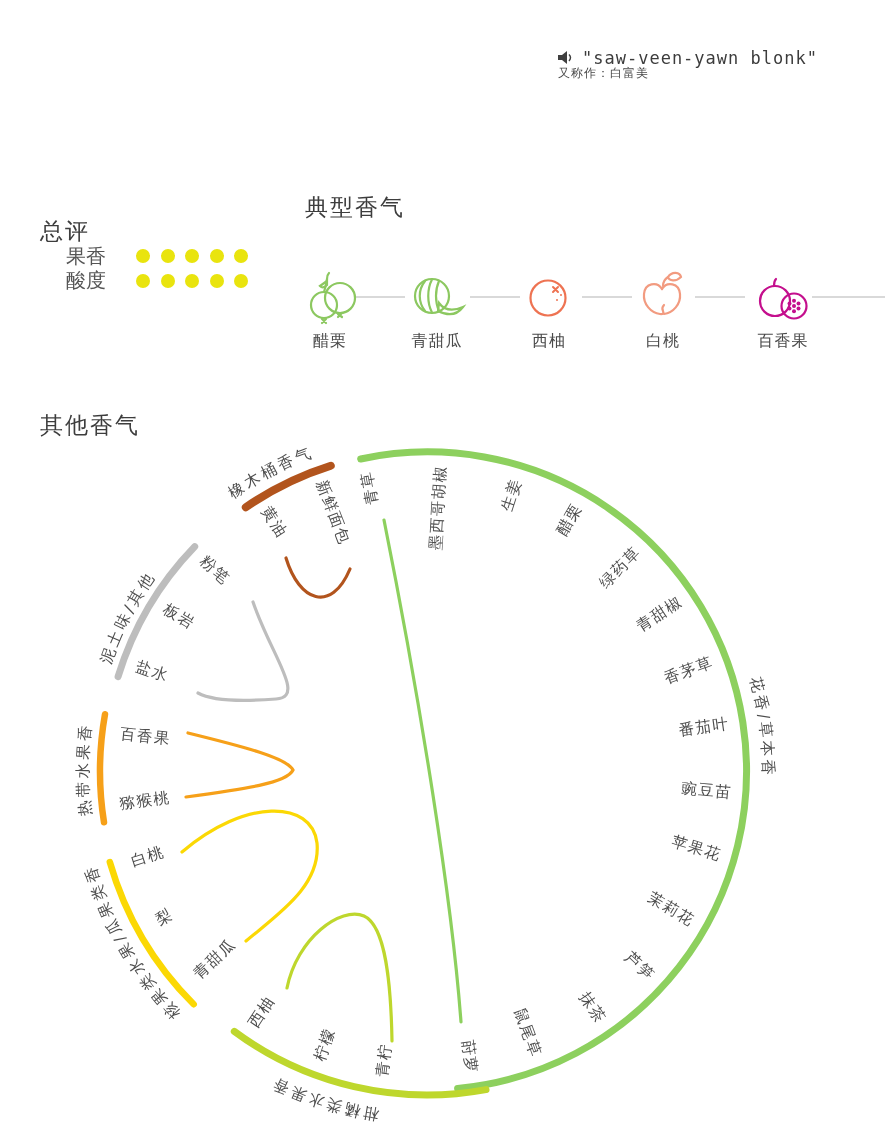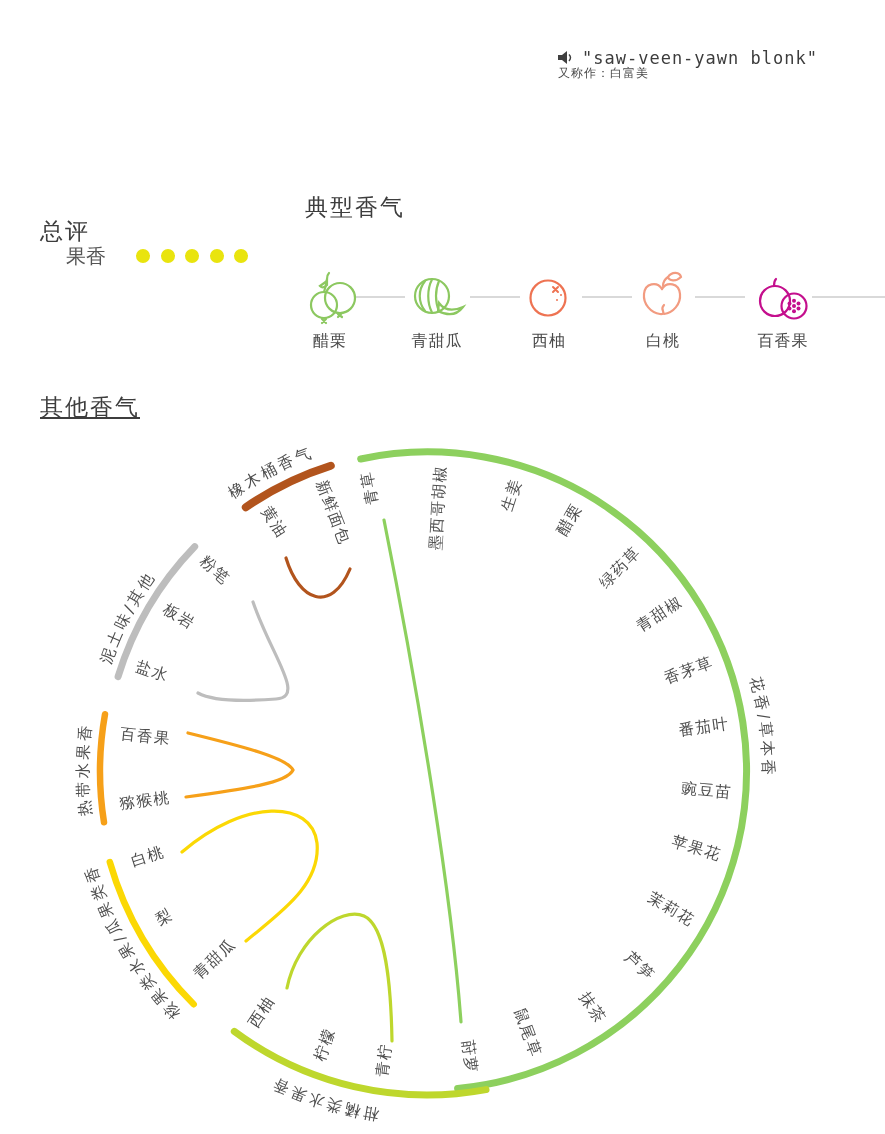--- a/index.html
+++ b/index.html
@@ -18,21 +18,21 @@
   .rating-label{width:66px;text-align:right;font-size:20px;color:#555;margin-right:30px;}
   .dots{display:flex;gap:10.5px;}
   .dot{width:14px;height:14px;border-radius:50%;}
   
   #typical-title{left:305px;top:192px;text-align:right;}
   .connector{position:absolute;top:296px;height:2px;background:#d9d9d9;}
   .aroma-item{position:absolute;width:90px;text-align:center;}
   .aroma-icon{display:block;margin:0 auto;}
   .aroma-label{font-size:16px;color:#4a4a4a;letter-spacing:1px;margin-top:2px;}
   
-  #other-title{left:40px;top:392px;text-decoration:underline;}
+  #other-title{left:40px;top:410px;}
   #wheel-svg{position:absolute;left:0;top:0;}
   text.wheel-item{font-size:15.5px;letter-spacing:1.5px;fill:#4d4d4d;}
   text.wheel-family{font-size:15.5px;letter-spacing:3px;fill:#4d4d4d;}
 </style>
 </head>
 <body>
 
 <div id="canvas">
 
   <div class="abs" id="pronounce-row">
@@ -41,20 +41,30 @@
       <path d="M11,3.5 Q14,6.5 11,10" stroke="#3f3f3f" stroke-width="1.4" fill="none"></path>
     </svg>
     <span id="pronounce-text">"saw-veen-yawn blonk"</span>
   </div>
   <div class="abs" id="alias-text">又称作：白富美</div>
 
   <div class="abs heading" id="overall-title">总评</div>
   <div class="abs" id="ratings">
     <div class="rating-row">
       <span class="rating-label">果香</span>
+      <span class="dots">
+          <span class="dot" style="background: rgb(233, 228, 14);"></span>
+          <span class="dot" style="background: rgb(233, 228, 14);"></span>
+          <span class="dot" style="background: rgb(233, 228, 14);"></span>
+          <span class="dot" style="background: rgb(233, 228, 14);"></span>
+          <span class="dot" style="background: rgb(233, 228, 14);"></span>
+        </span>
+    </div>
+    <div class="rating-row">
+      <span class="rating-label">酸度</span>
       <span class="dots">
           <span class="dot" style="background: rgb(233, 228, 14);"></span>
           <span class="dot" style="background: rgb(233, 228, 14);"></span>
           <span class="dot" style="background: rgb(233, 228, 14);"></span>
           <span class="dot" style="background: rgb(233, 228, 14);"></span>
           <span class="dot" style="background: rgb(233, 228, 14);"></span>
         </span>
     </div>
   </div>
 

